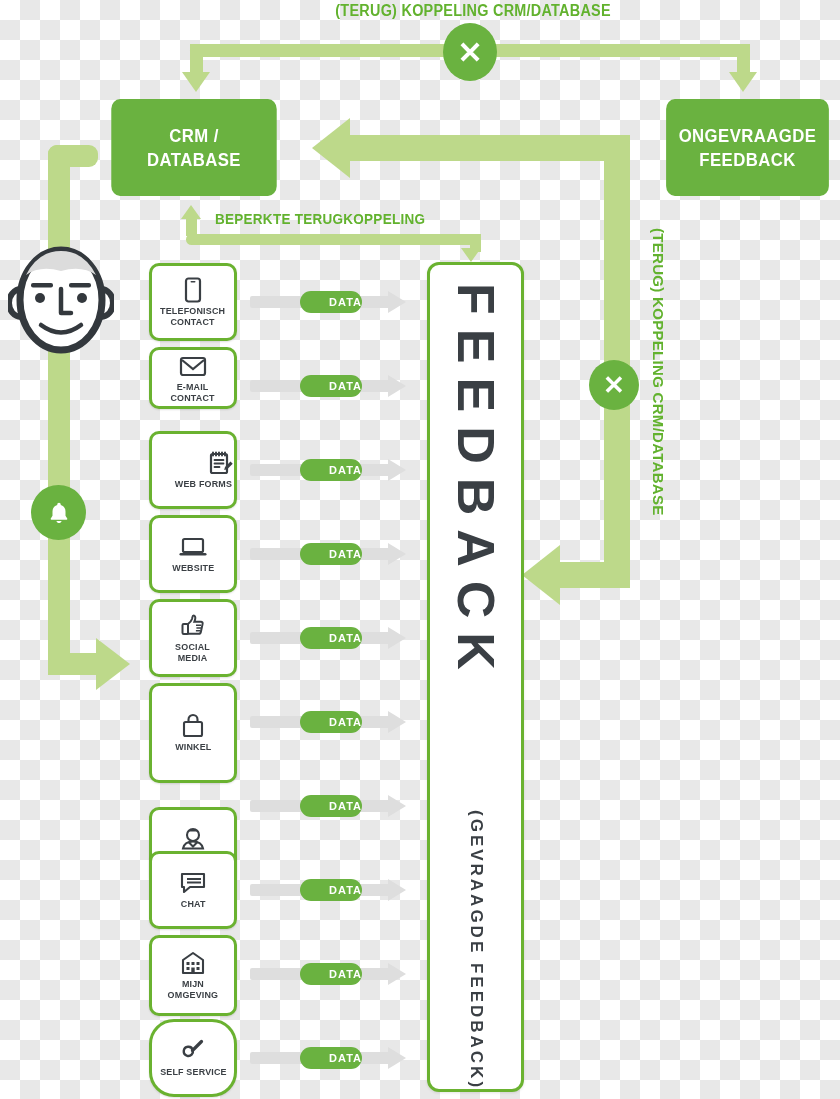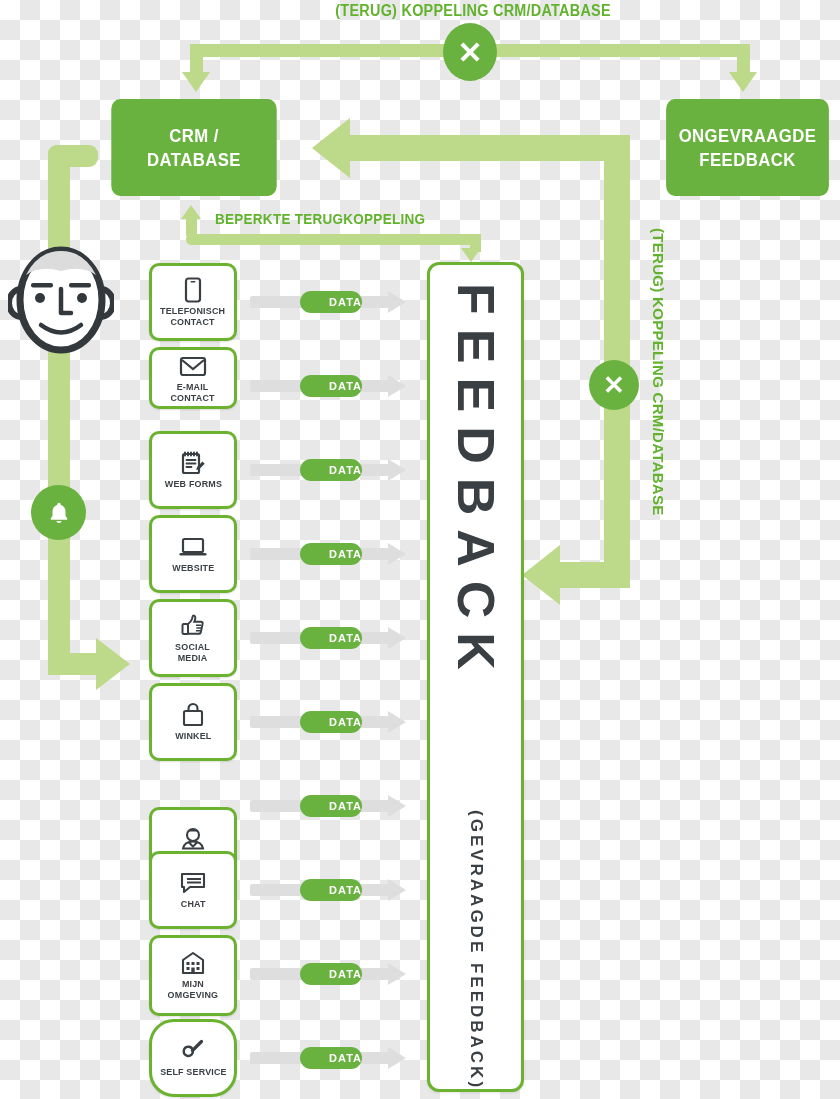--- a/index.html
+++ b/index.html
@@ -275,21 +275,21 @@
 CONTACT</span>
   </div>
   <div class="datarow" style="left:250px;top:375px;width:160px;">
     <div class="databar"></div>
       <div class="datahead"></div>
     <div class="datapill">
         <span>DATA</span>
       </div>
   </div>
 
-  <div class="card" style="left:149px;top:431px;height:78px;">
+  <div class="card" style="left:149px;top:431px;height:78px;align-items:flex-end;">
     <span class="ico">
       <svg width="26" height="26" viewBox="0 0 26 26">
         <rect x="3" y="4" width="16" height="19" rx="1.6" fill="none" stroke="#3a3f44" stroke-width="2.2"></rect>
         <path d="M5 2.5v3M8 2.5v3M11 2.5v3M14 2.5v3M17 2.5v3" stroke="#3a3f44" stroke-width="2" stroke-linecap="round"></path>
         <path d="M6.5 10h9M6.5 13.5h9M6.5 17h5" stroke="#3a3f44" stroke-width="1.8" stroke-linecap="round"></path>
         <path d="M22.5 11.5 L17 17 l-.8 3 3-.8 5.5-5.5z" fill="#3a3f44"></path>
       </svg>
     </span>
     <span class="cap">WEB FORMS</span>
   </div>
@@ -330,21 +330,21 @@
 MEDIA</span>
   </div>
   <div class="datarow" style="left:250px;top:627px;width:160px;">
     <div class="databar"></div>
       <div class="datahead"></div>
     <div class="datapill">
         <span>DATA</span>
       </div>
   </div>
 
-  <div class="card" style="left:149px;top:683px;height:78px;">
+  <div class="card" style="left:149px;top:683px;height:100px;">
     <span class="ico">
       <svg width="24" height="26" viewBox="0 0 24 26">
         <path d="M7.5 9V6.5a4.5 4.5 0 0 1 9 0V9" fill="none" stroke="#3a3f44" stroke-width="2.1"></path>
         <rect x="3" y="9" width="18" height="14" rx="1.5" fill="none" stroke="#3a3f44" stroke-width="2.1"></rect>
       </svg>
     </span>
     <span class="cap">WINKEL</span>
   </div>
   <div class="datarow" style="left:250px;top:711px;width:160px;">
     <div class="databar"></div>

